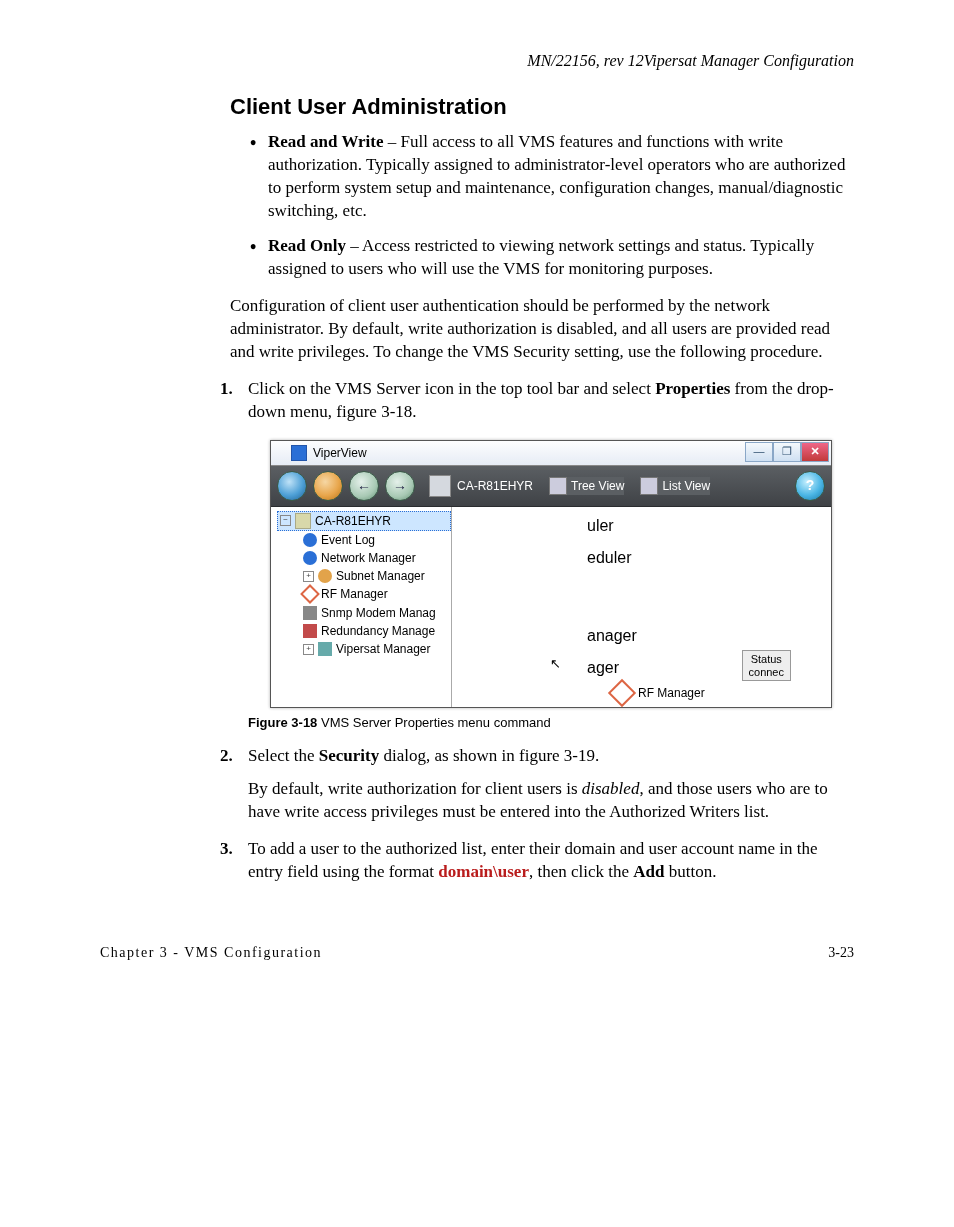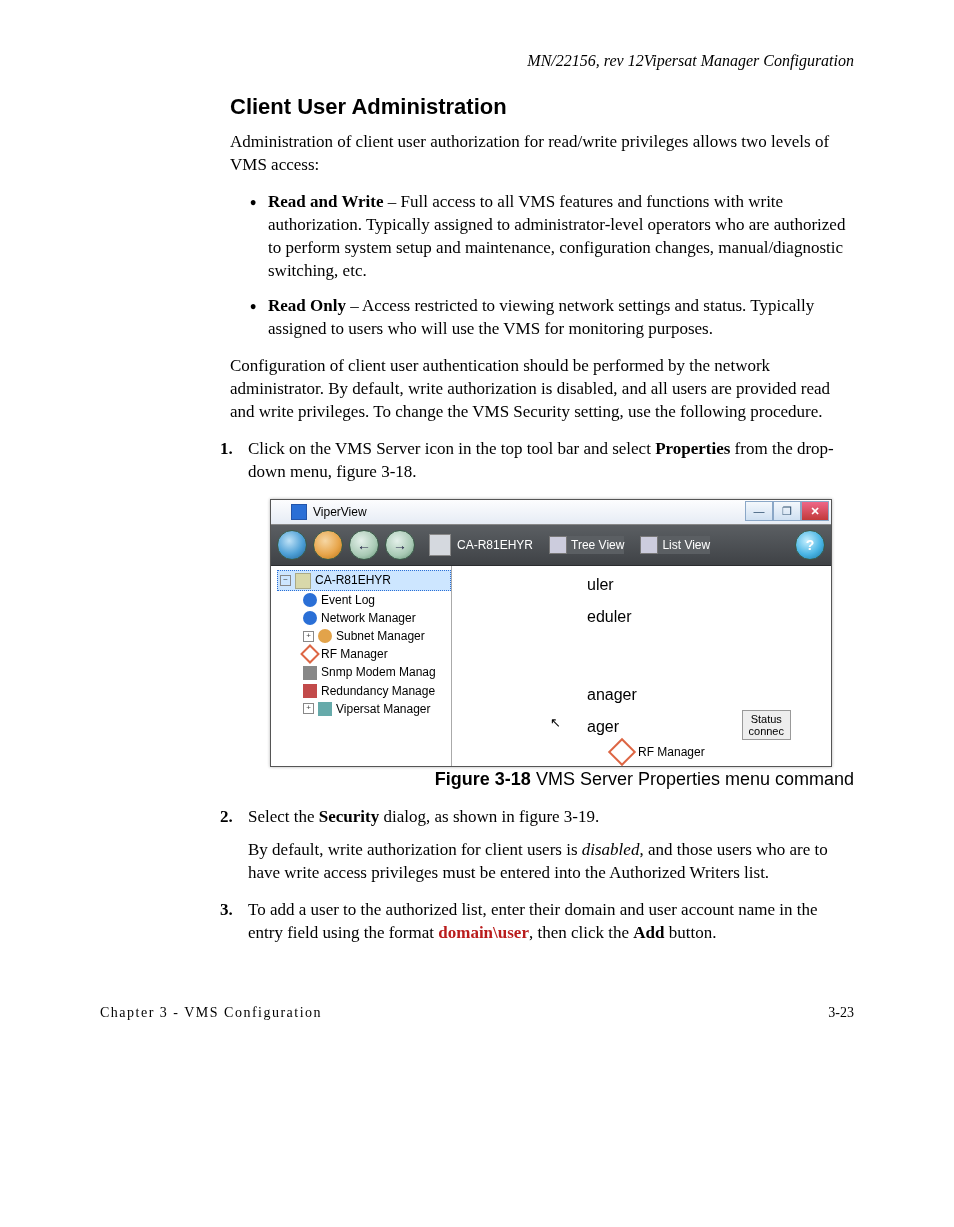--- a/index.html
+++ b/index.html
@@ -73,22 +73,23 @@
   }
   .sub-para {
     margin-top: 10px;
   }
   .figure-wrap {
     text-align: center;
     margin: 16px 0 6px 0;
   }
   .fig-caption {
     font-family: Arial, Helvetica, sans-serif;
-    font-size: 18px;
-    text-align: right;
+    font-size: 13px;
+    text-align: left;
+    margin-top: 6px;
   }
   .fig-caption .fb { font-weight: bold; }
   
   .win {
     width: 560px;
     margin: 0 auto;
     background: #fff;
     border: 1px solid #555;
     font-family: 'Segoe UI', Tahoma, sans-serif;
     font-size: 12px;
@@ -292,21 +293,20 @@
 <body>
 
 <div class="header-row">
   <span>MN/22156, rev 12</span>
   <span>Vipersat Manager Configuration</span>
 </div>
 
 <div class="section-title">Client User Administration</div>
 
 <div class="body-block">
-  <p class="para">Administration of client user authorization for read/write privileges allows two levels of VMS access:</p>
 
   <ul class="bullets">
     <li>
       <span class="b">Read and Write</span><span> – Full access to all VMS features and functions with write authorization. Typically assigned to administrator-level operators who are authorized to perform system setup and maintenance, configuration changes, manual/diagnostic switching, etc.</span>
     </li>
     <li>
       <span class="b">Read Only</span><span> – Access restricted to viewing network settings and status. Typically assigned to users who will use the VMS for monitoring purposes.</span>
     </li>
   </ul>
 

